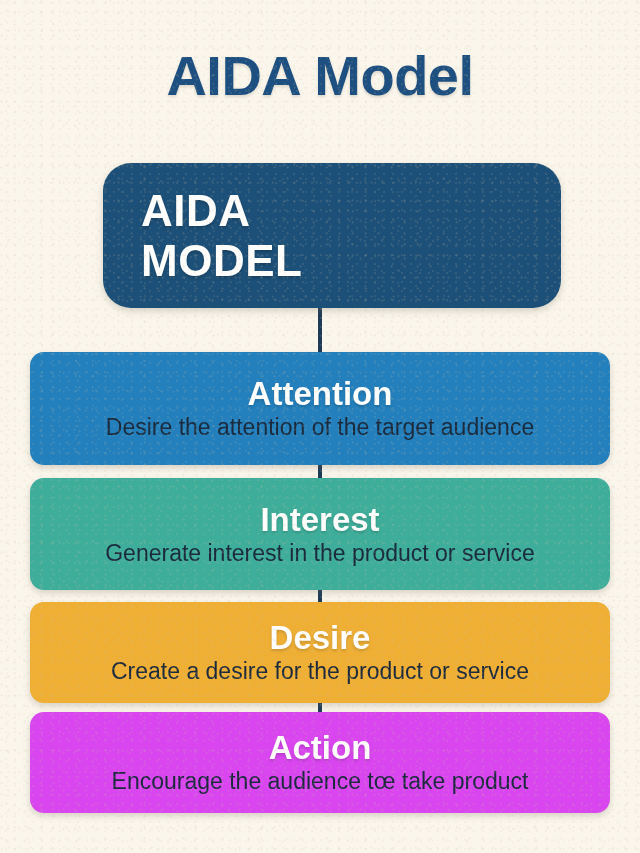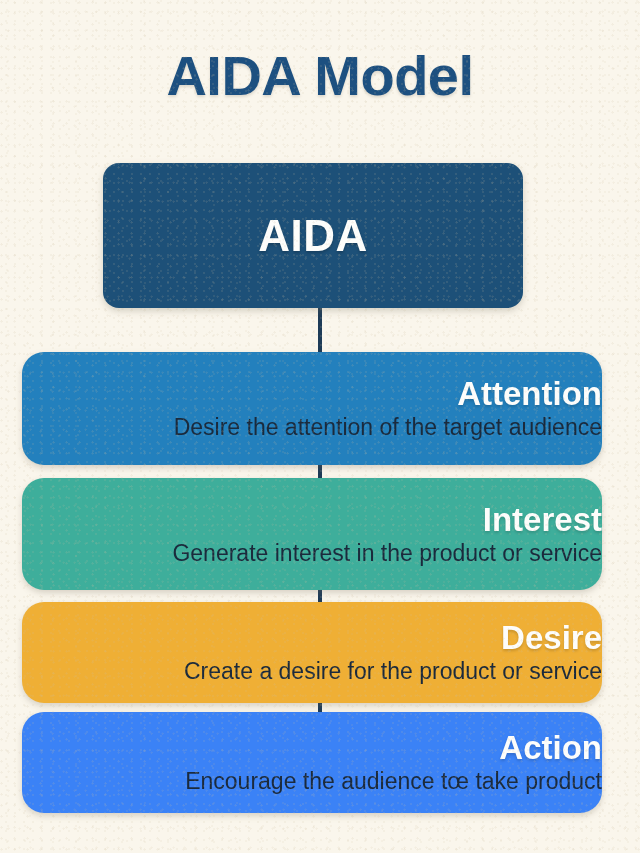--- a/index.html
+++ b/index.html
@@ -66,47 +66,48 @@
   }
 
   
   .root-node {
     position: absolute;
     left: 103px;
     top: 163px;
     width: 420px;
     height: 145px;
     background: #1d5078;
-    border-radius: 16px;
+    border-radius: 28px;
     box-shadow: 0 3px 7px rgba(120,110,90,.28);
     display: flex;
     flex-direction: column;
-    align-items: center;
+    align-items: flex-start;
     justify-content: center;
     z-index: 3;
+    padding-left: 38px;
   }
   .root-node-line {
     color: #fdfdfb;
     font-size: 44px;
     font-weight: bold;
     line-height: 1.12;
     letter-spacing: .5px;
     text-shadow: 0 2px 3px rgba(0,0,0,.20);
   }
 
   
   .stage {
     position: absolute;
-    left: 22px;
+    left: 30px;
     width: 580px;
-    border-radius: 22px;
+    border-radius: 14px;
     box-shadow: 0 3px 6px rgba(120,110,90,.26);
     display: flex;
     flex-direction: column;
-    align-items: flex-end;
+    align-items: center;
     justify-content: center;
     z-index: 3;
   }
   .stage-label {
     color: #fdfdfb;
     font-size: 33px;
     font-weight: bold;
     line-height: 1.08;
     text-shadow: 0 2px 3px rgba(0,0,0,.16);
   }
@@ -127,37 +128,38 @@
 <body style="background: rgb(250, 246, 236);">
 
 <div class="page">
 
   <div class="page-title" style="color: rgb(29, 80, 128);">AIDA Model</div>
 
   <div class="spine" style="background: rgb(29, 59, 87);"></div>
 
   <div class="root-node" style="background: rgb(29, 80, 120);">
     <div class="root-node-line" style="color: rgb(253, 253, 251);">AIDA</div>
+    <div class="root-node-line" style="color: rgb(253, 253, 251);">MODEL</div>
   </div>
 
   <div class="stage" id="stage-0" style="background: rgb(35, 128, 189);">
     <div class="stage-label" style="color: rgb(253, 253, 251);">Attention</div>
     <div class="stage-desc" style="color: rgb(27, 42, 60);">Desire the attention of the target audience</div>
   </div>
 
   <div class="stage" id="stage-2" style="background: rgb(239, 175, 53);">
     <div class="stage-label" style="color: rgb(253, 253, 251);">Desire</div>
     <div class="stage-desc" style="color: rgb(27, 42, 60);">Create a desire for the product or service</div>
   </div>
 
   <div class="stage" id="stage-1" style="background: rgb(62, 174, 155);">
     <div class="stage-label" style="color: rgb(253, 253, 251);">Interest</div>
     <div class="stage-desc" style="color: rgb(27, 42, 60);">Generate interest in the product or service</div>
   </div>
 
-  <div class="stage" id="stage-3" style="background: #3b82f6;">
+  <div class="stage" id="stage-3" style="background: #d946ef;">
     <div class="stage-label" style="color: rgb(253, 253, 251);">Action</div>
     <div class="stage-desc" style="color: rgb(27, 42, 60);">Encourage the audience tœ take product</div>
   </div>
 
 </div>
 
 <div class="grain"></div>
 
 </body></html>

